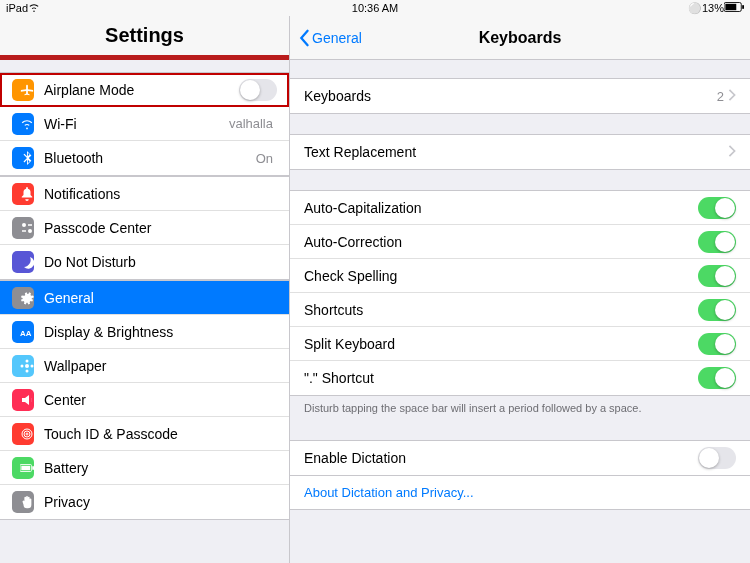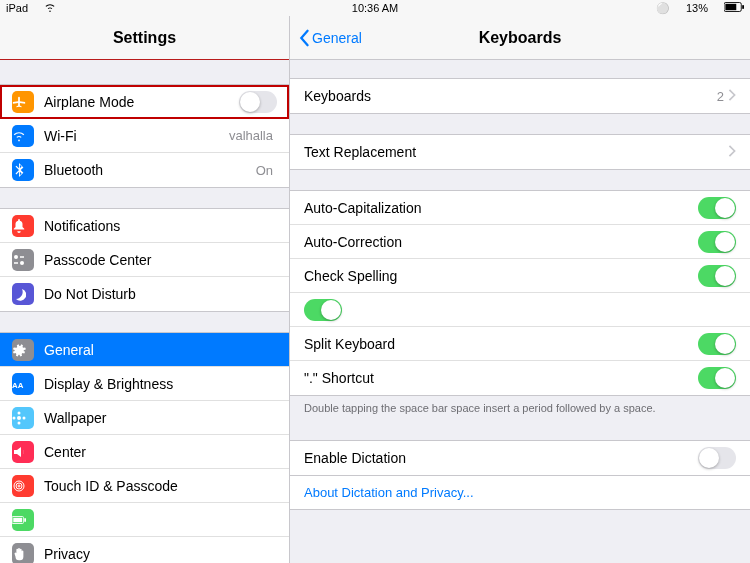--- a/index.html
+++ b/index.html
@@ -1,29 +1,29 @@
 <!DOCTYPE html>
 <html><head>
 <meta charset="utf-8">
 <style>
 *{margin:0;padding:0;box-sizing:border-box;font-family:-apple-system,Helvetica,Arial,sans-serif;-webkit-font-smoothing:antialiased}
 body{width:750px;height:563px;background:#efeff4;overflow:hidden;font-size:14px;color:#000}
 .status-bar{height:16px;display:flex;align-items:center;justify-content:space-between;padding:0 6px;font-size:11px;background:#f7f7f7}
-.status-left,.status-right{display:flex;align-items:flex-start;gap:16px}
+.status-left,.status-right{display:flex;align-items:flex-start;gap:0}
 .status-center{position:absolute;left:50%;transform:translateX(-50%)}
 .container{display:flex;height:547px}
 .sidebar{width:290px;background:#efeff4;border-right:1px solid #c8c7cc;overflow-y:auto}
-.sidebar-header{height:44px;display:flex;align-items:center;justify-content:center;border-bottom:1px solid #b91c1c;background:#f7f7f7;font-weight:600;font-size:16px}
-.group{margin-top:20px;background:#fff;border-top:1px solid #c8c7cc;border-bottom:1px solid #c8c7cc}
-.group.first{margin-top:24px}
+.sidebar-header{height:44px;display:flex;align-items:center;justify-content:center;border-bottom:5px solid #b91c1c;background:#f7f7f7;font-weight:600;font-size:20px}
+.group{background:#fff;border-top:1px solid #c8c7cc;border-bottom:1px solid #c8c7cc}
+.group.first{margin-top:12px}
 .row{display:flex;align-items:center;height:34px;padding:0 12px;border-bottom:1px solid #e0e0e0;background:#fff;position:relative}
 .row:last-child{border-bottom:none}
 .row.selected{background:#3b82f6;background:#007aff;color:#fff}
 .row.highlighted{outline:2px solid #c00000;outline-offset:-2px}
-.icon{width:22px;height:22px;border-radius:5px;margin-right:10px;display:flex;align-items:center;justify-content:flex-start;flex-shrink:0}
+.icon{width:22px;height:22px;border-radius:5px;margin-right:10px;display:flex;align-items:center;justify-content:flex-end;flex-shrink:0}
 .icon svg{width:14px;height:14px}
 .label{flex:1;font-size:14px}
 .val{color:#8e8e93;font-size:13px;margin-right:4px}
 .toggle{width:38px;height:22px;border-radius:11px;background:#e5e5ea;position:relative;flex-shrink:0}
 .toggle.on{background:#4cd964}
 .toggle .knob{position:absolute;width:20px;height:20px;border-radius:50%;background:#fff;top:1px;left:1px;box-shadow:0 1px 3px rgba(0,0,0,.3)}
 .toggle.on .knob{left:17px}
 .detail{width:460px;background:#efeff4;overflow-y:auto}
 .detail-header{height:44px;display:flex;align-items:center;justify-content:center;border-bottom:1px solid #c8c7cc;background:#f7f7f7;position:relative}
 .back-btn{position:absolute;left:8px;display:flex;align-items:center;color:#007aff;font-size:14px}
@@ -169,20 +169,21 @@
           <div class="label">Touch ID &amp; Passcode</div>
         </div>
         <div class="row">
           <div class="icon" style="background: rgb(76, 217, 100);">
             <svg viewBox="0 0 16 10" fill="#fff">
               <rect x="0" y="1" width="13" height="8" rx="1" fill="none" stroke="#fff"></rect>
               <rect x="1.5" y="2.5" width="10" height="5"></rect>
               <rect x="14" y="3" width="2" height="4"></rect>
             </svg>
           </div>
+          <div class="label">Battery</div>
         </div>
         <div class="row">
           <div class="icon" style="background: rgb(142, 142, 147);">
             <svg viewBox="0 0 12 16" fill="#fff">
               <path d="M3 7V3a1 1 0 012 0v4-5a1 1 0 012 0v5-4a1 1 0 012 0v4-2a1 1 0 012 0v6a4 4 0 01-4 4H6a4 4 0 01-4-4l-1-3a1 1 0 012-1z"></path>
             </svg>
           </div>
           <div class="label">Privacy</div>
         </div>
       </div>
@@ -227,38 +228,39 @@
             <div class="knob"></div>
           </div>
         </div>
         <div class="row">
           <div class="label">Check Spelling</div>
           <div class="toggle on">
             <div class="knob"></div>
           </div>
         </div>
         <div class="row">
+          <div class="label">Shortcuts</div>
           <div class="toggle on">
             <div class="knob"></div>
           </div>
         </div>
         <div class="row">
           <div class="label">Split Keyboard</div>
           <div class="toggle on">
             <div class="knob"></div>
           </div>
         </div>
         <div class="row">
           <div class="label">"." Shortcut</div>
           <div class="toggle on">
             <div class="knob"></div>
           </div>
         </div>
       </div>
-    <div class="footer-text">Double tapping the space bar space insert a period followed by a space.</div>
+    <div class="footer-text">Disturb tapping the space bar will insert a period followed by a space.</div>
     <div class="group" id="dg4" style="margin-top:20px">
         <div class="row">
           <div class="label">Enable Dictation</div>
           <div class="toggle">
             <div class="knob"></div>
           </div>
         </div>
       </div>
     <div class="link-row" style="margin-top:0;border-top:none">About Dictation and Privacy...</div>
   </div>

